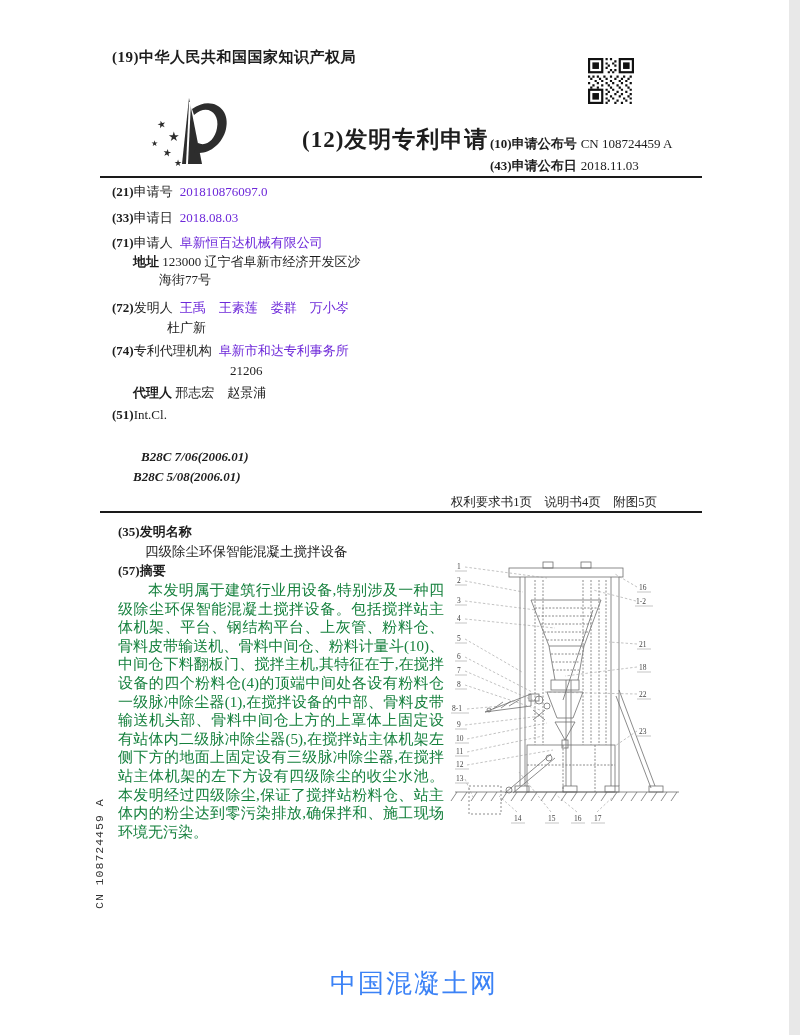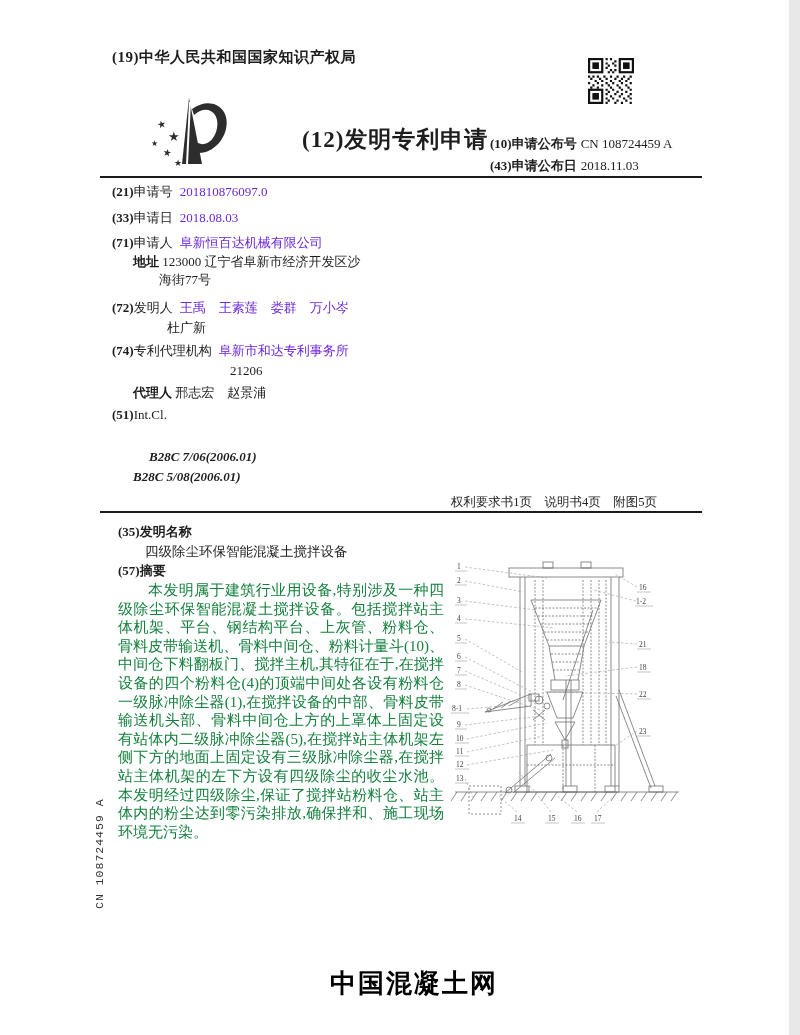--- a/index.html
+++ b/index.html
@@ -106,21 +106,21 @@
   <div class="sub" style="left:230px;top:363px;">21206</div>
   <div class="sub" style="left:133px;top:384px;">
     <span class="b">代理人</span>
     <span>邢志宏　赵景浦</span>
   </div>
 
   <div class="abs brow" style="top:407px;">
     <span class="tag">(51)</span><span class="lbl">Int.Cl.</span>
   </div>
   <div class="sub itcl" style="left:133px;top:428px;margin-top:41px;">B28C 5/08(2006.01)</div>
-  <div class="sub itcl" style="left:149px;top:449px;">B28C 7/06(2006.01)</div>
+  <div class="sub itcl" style="left:141px;top:449px;">B28C 7/06(2006.01)</div>
 
   <div class="abs pages">权利要求书1页　说明书4页　附图5页</div>
 
   <div class="abs rule" style="top:511px;"></div>
 
   <div class="abs sechead" style="left:118px;top:523px;">(35)发明名称</div>
   <div class="abs invtitle">四级除尘环保智能混凝土搅拌设备</div>
   <div class="abs sechead" style="left:118px;top:562px;">(57)摘要</div>
   <div class="abs abstract">本发明属于建筑行业用设备,特别涉及一种四级除尘环保智能混凝土搅拌设备。包括搅拌站主体机架、平台、钢结构平台、上灰管、粉料仓、骨料皮带输送机、骨料中间仓、粉料计量斗(10)、中间仓下料翻板门、搅拌主机,其特征在于,在搅拌设备的四个粉料仓(4)的顶端中间处各设有粉料仓一级脉冲除尘器(1),在搅拌设备的中部、骨料皮带输送机头部、骨料中间仓上方的上罩体上固定设有站体内二级脉冲除尘器(5),在搅拌站主体机架左侧下方的地面上固定设有三级脉冲除尘器,在搅拌站主体机架的左下方设有四级除尘的收尘水池。本发明经过四级除尘,保证了搅拌站粉料仓、站主体内的粉尘达到零污染排放,确保拌和、施工现场环境无污染。</div>
 
@@ -293,15 +293,15 @@
         <text x="71" y="271">14</text>
         <text x="105" y="271">15</text>
         <text x="131" y="271">16</text>
         <text x="151" y="271">17</text>
       </g>
     </svg>
   </div>
 
   <div class="abs vertnum">CN 108724459 A</div>
 
-  <div class="abs wm" style="color: #000000; font-weight: bold;">中国混凝土网</div>
+  <div class="abs wm" style="color: #3b82f6;">中国混凝土网</div>
 
 </div>
 
 </body></html>

